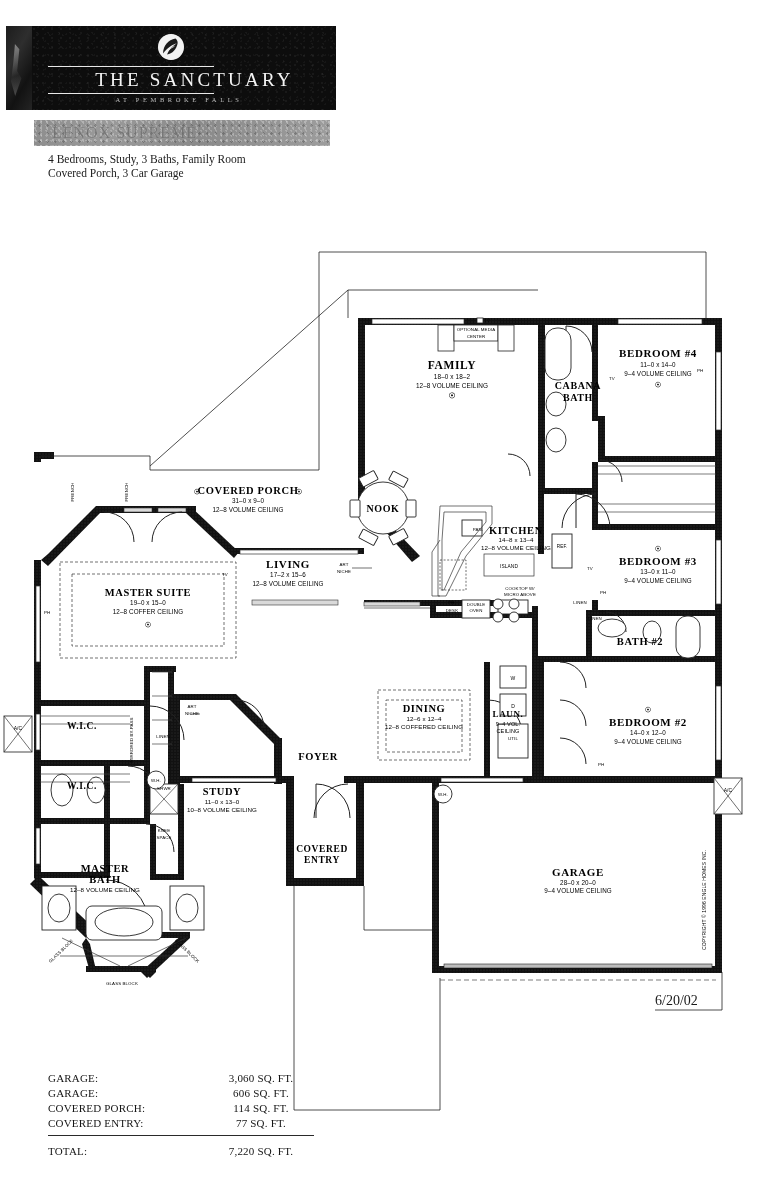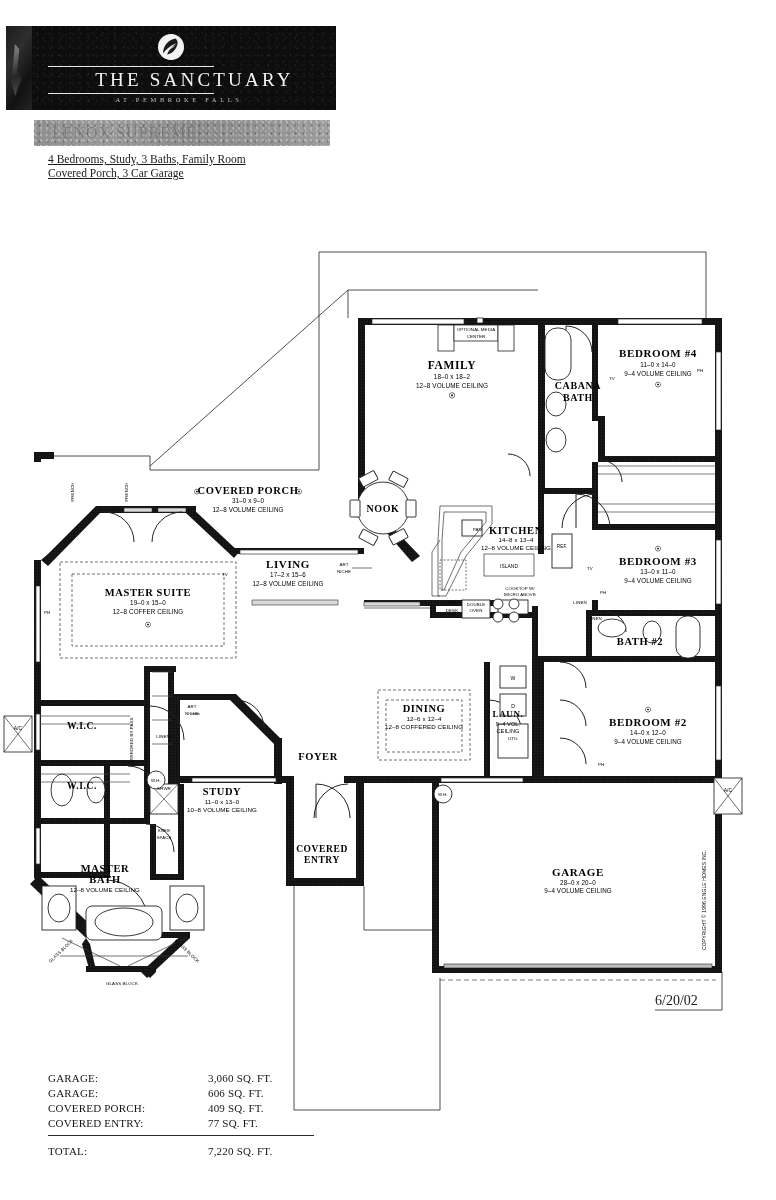--- a/index.html
+++ b/index.html
@@ -120,40 +120,39 @@
 
   
   #subtitle {
     position: absolute;
     left: 48px; top: 152px;
     font-family: "Liberation Serif", serif;
     font-size: 11.5px;
     color: #1a1a1a;
     line-height: 14px;
     white-space: nowrap;
-    text-decoration: underline;
   }
 
   
   #plan { position: absolute; left: 0; top: 0; width: 776px; height: 1200px; }
   #plan svg { display: block; }
 
   
   #summary {
     position: absolute;
     left: 48px; top: 1072px;
     width: 266px;
     font-family: "Liberation Serif", serif;
     font-size: 11px;
     color: #151515;
   }
   #summary table { width: 100%; border-collapse: collapse; }
   #summary td { padding: 0 0 1.5px 0; line-height: 13.5px; white-space: nowrap; }
   #summary td.lbl { text-align: left; letter-spacing: .2px; }
-  #summary td.val { text-align: left; letter-spacing: .2px; }
+  #summary td.val { text-align: center; letter-spacing: .2px; }
   #summary tr.total-row td { padding-top: 9px; }
   #summary .rule-row td { padding: 0; }
   #summary .rule {
     height: 1px; background: #2a2a2a; margin-top: 3px; width: 100%;
   }
 
   #plan-date {
     position: absolute;
     left: 655px; top: 993px;
     font-family: "Liberation Serif", serif;
@@ -620,21 +619,21 @@
         <tr>
           <td class="lbl">GARAGE:</td>
           <td class="val">3,060 SQ. FT.</td>
         </tr>
         <tr>
           <td class="lbl">GARAGE:</td>
           <td class="val">606 SQ. FT.</td>
         </tr>
         <tr>
           <td class="lbl">COVERED PORCH:</td>
-          <td class="val">409 SQ. FT.</td>
+          <td class="val">114 SQ. FT.</td>
         </tr>
         <tr>
           <td class="lbl">COVERED ENTRY:</td>
           <td class="val">77 SQ. FT.</td>
         </tr>
         <tr class="rule-row">
           <td colspan="2">
               <div class="rule"></div>
             </td>
         </tr>

